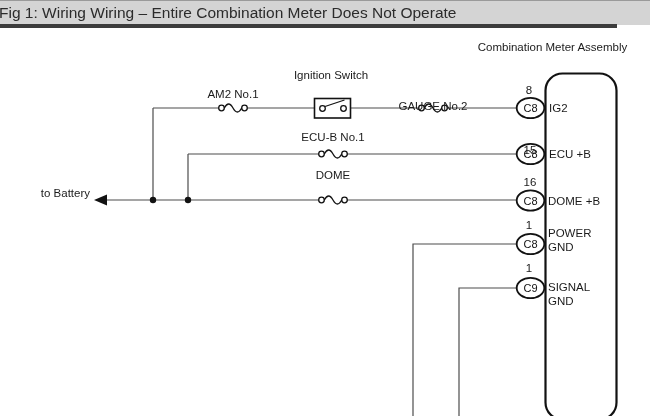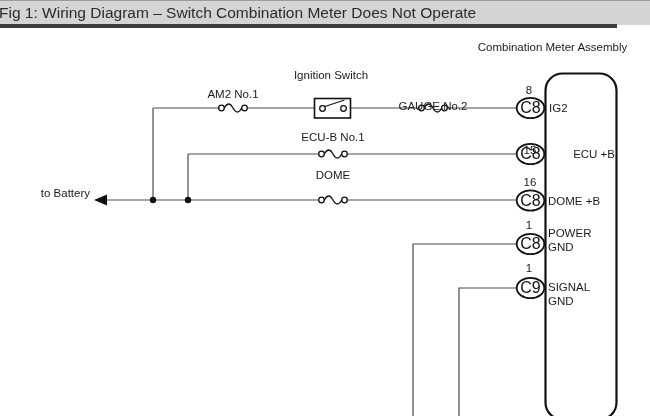--- a/index.html
+++ b/index.html
@@ -23,29 +23,29 @@
   .wire{stroke:var(--wire,#4d4d4d);stroke-width:1.2;fill:none;}
   .sym{stroke:var(--outline,#141414);stroke-width:1.3;fill:none;}
   .sym-node{stroke:var(--outline,#141414);stroke-width:1.3;fill:#fff;}
   .outline-heavy{stroke:var(--outline,#000);stroke-width:2.2;fill:none;}
   .oval{stroke:var(--outline,#000);stroke-width:1.8;fill:#fff;}
   .switch-box{stroke:var(--outline,#141414);stroke-width:1.6;fill:#fff;}
   .fill-dark{fill:var(--outline,#141414);stroke:none;}
   .lbl{position:absolute;font-size:11.5px;line-height:14px;color:#1b1b1b;}
   .ctr{text-align:center;}
   .rgt{text-align:right;}
-  .conn-lbl{position:absolute;font-size:16px;line-height:14px;width:27px;text-align:center;color:#111;}
+  .conn-lbl{position:absolute;font-size:11px;line-height:14px;width:27px;text-align:center;color:#111;}
 </style>
 </head>
 <body>
 
 <div class="page">
 
   <div class="titlebar">
-    <span class="title">Fig 1: Wiring Diagram – Switch Combination Meter Does Not Operate</span>
+    <span class="title">Fig 1: Wiring Wiring – Entire Combination Meter Does Not Operate</span>
   </div>
   <div class="title-underline"></div>
 
   <svg width="650" height="416" viewBox="0 0 650 416">
 
     <rect x="545.5" y="73.5" width="71" height="346" rx="17" class="outline-heavy"></rect>
 
     <g>
       <path class="wire" d="M153,108 H219 M247,108 H314 M351,108 H419 M447,108 H517"></path>
       <g>
@@ -117,18 +117,18 @@
   <div class="lbl ctr" style="left:519px;top:218px;width:20px;">1</div>
   <div class="lbl ctr" style="left:519px;top:261px;width:20px;">1</div>
 
   <div class="conn-lbl" style="left:517px;top:101px;">C8</div>
   <div class="conn-lbl" style="left:517px;top:147px;">C8</div>
   <div class="conn-lbl" style="left:517px;top:193.5px;">C8</div>
   <div class="conn-lbl" style="left:517px;top:237px;">C8</div>
   <div class="conn-lbl" style="left:517px;top:281px;">C9</div>
 
   <div class="lbl" style="left:549px;top:101px;width:66px;">IG2</div>
-  <div class="lbl" style="left:549px;top:147px;width:66px;text-align:right;">ECU +B</div>
+  <div class="lbl" style="left:549px;top:147px;width:66px;">ECU +B</div>
   <div class="lbl" style="left:548px;top:194px;width:70px;">DOME +B</div>
   <div class="lbl" style="left:548px;top:280px;width:56px;">SIGNAL GND</div>
   <div class="lbl" style="left:548px;top:226px;width:56px;">POWER GND</div>
 
 </div>
 
 </body></html>

